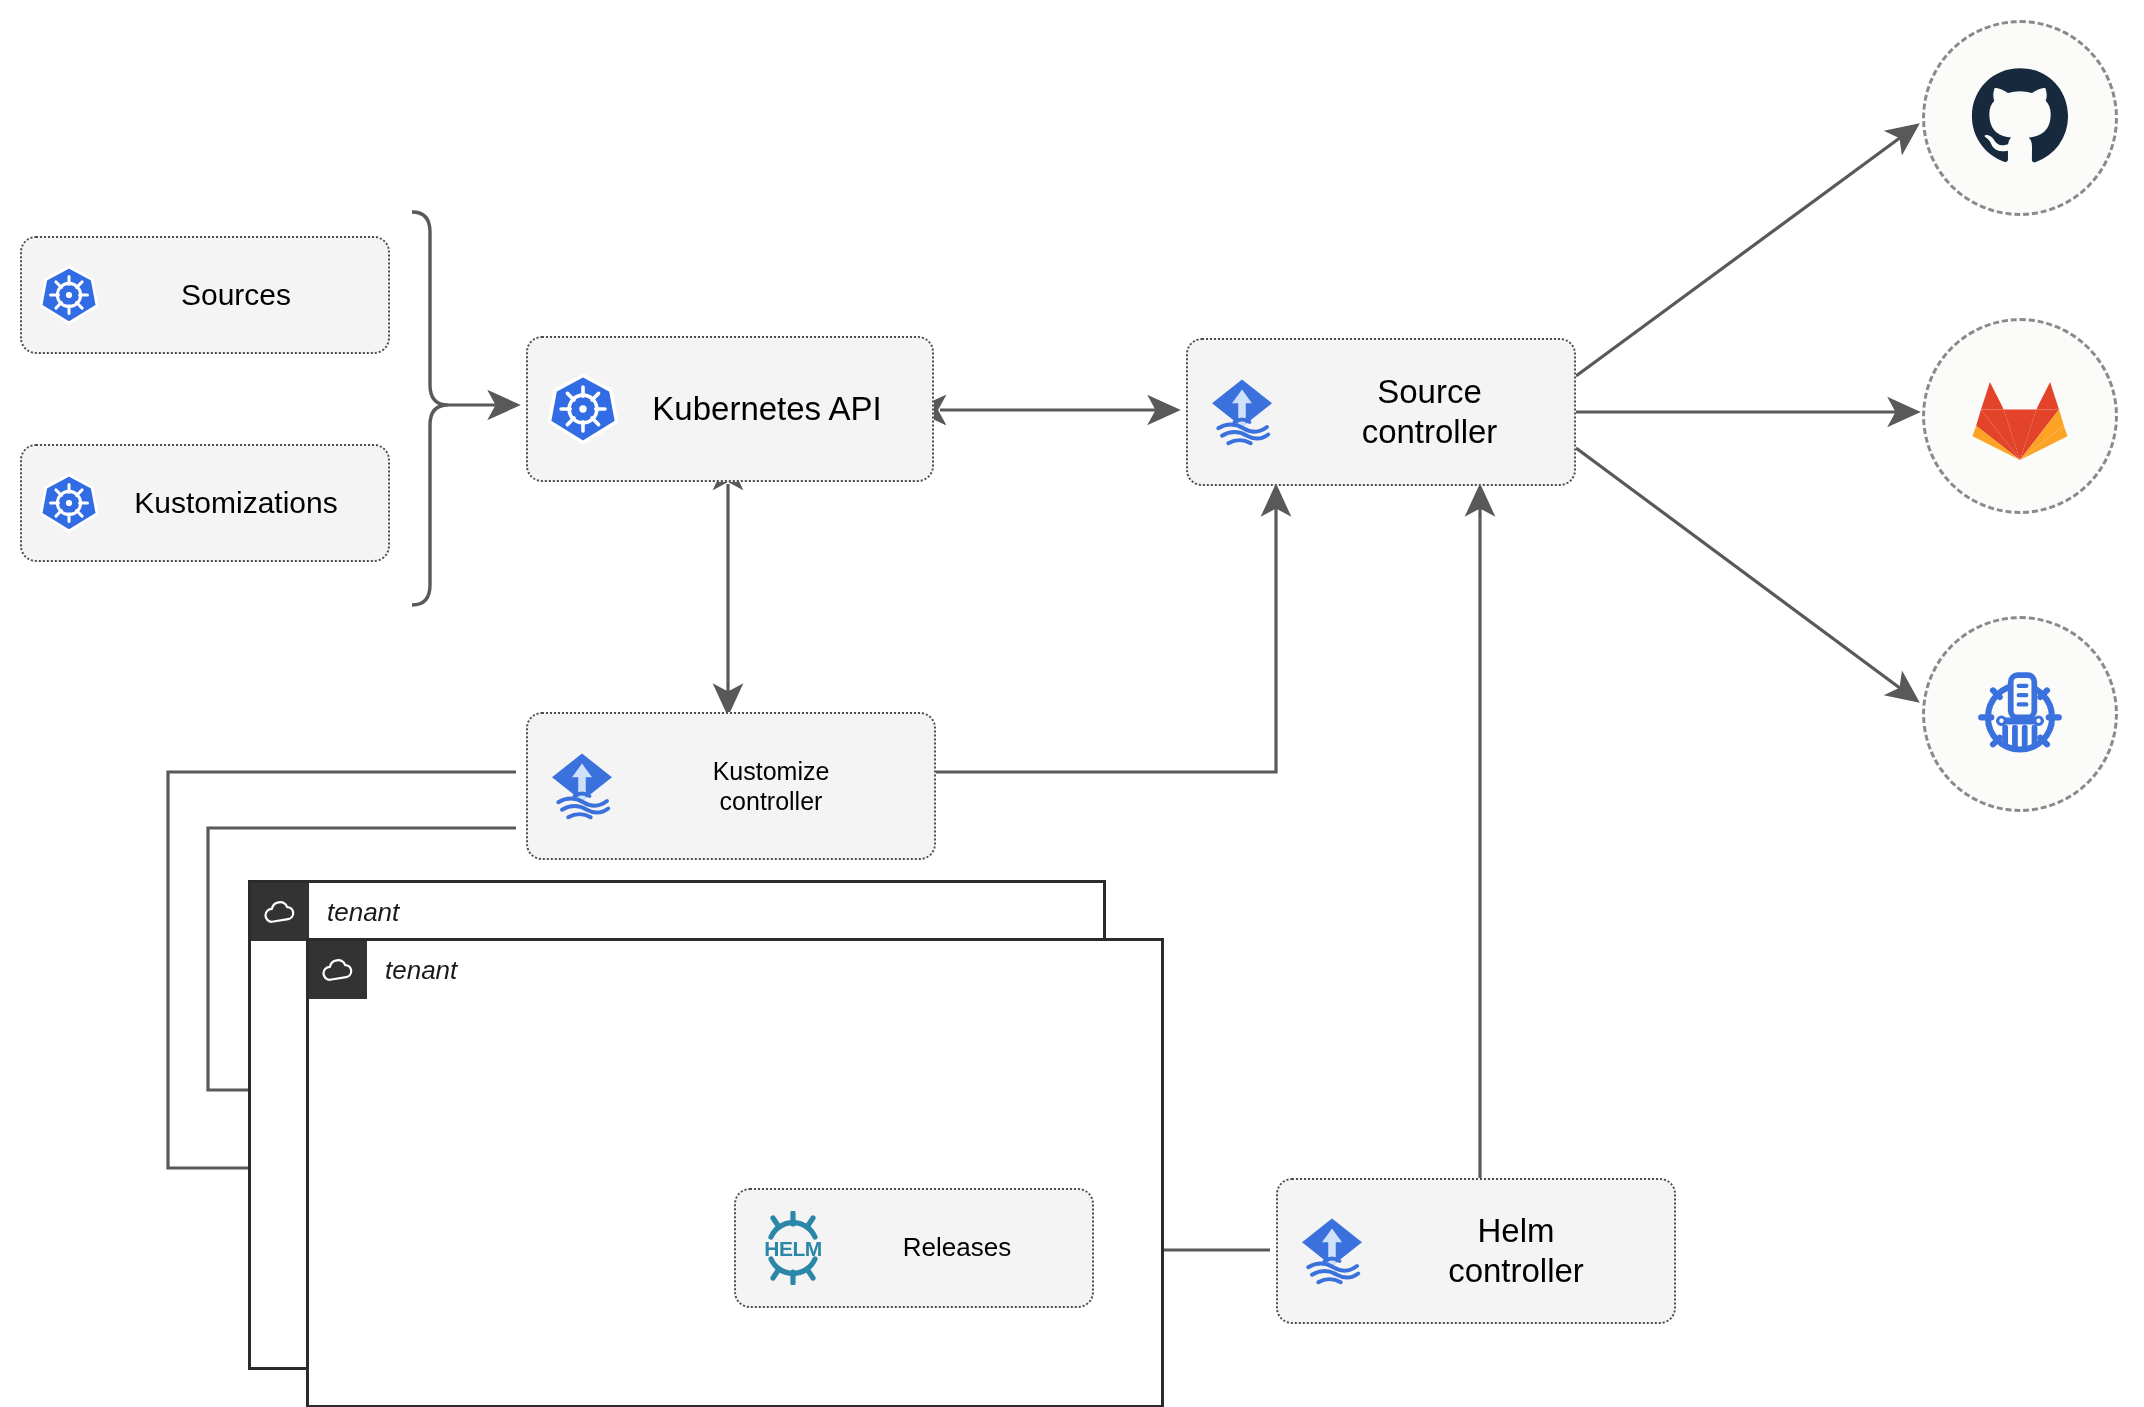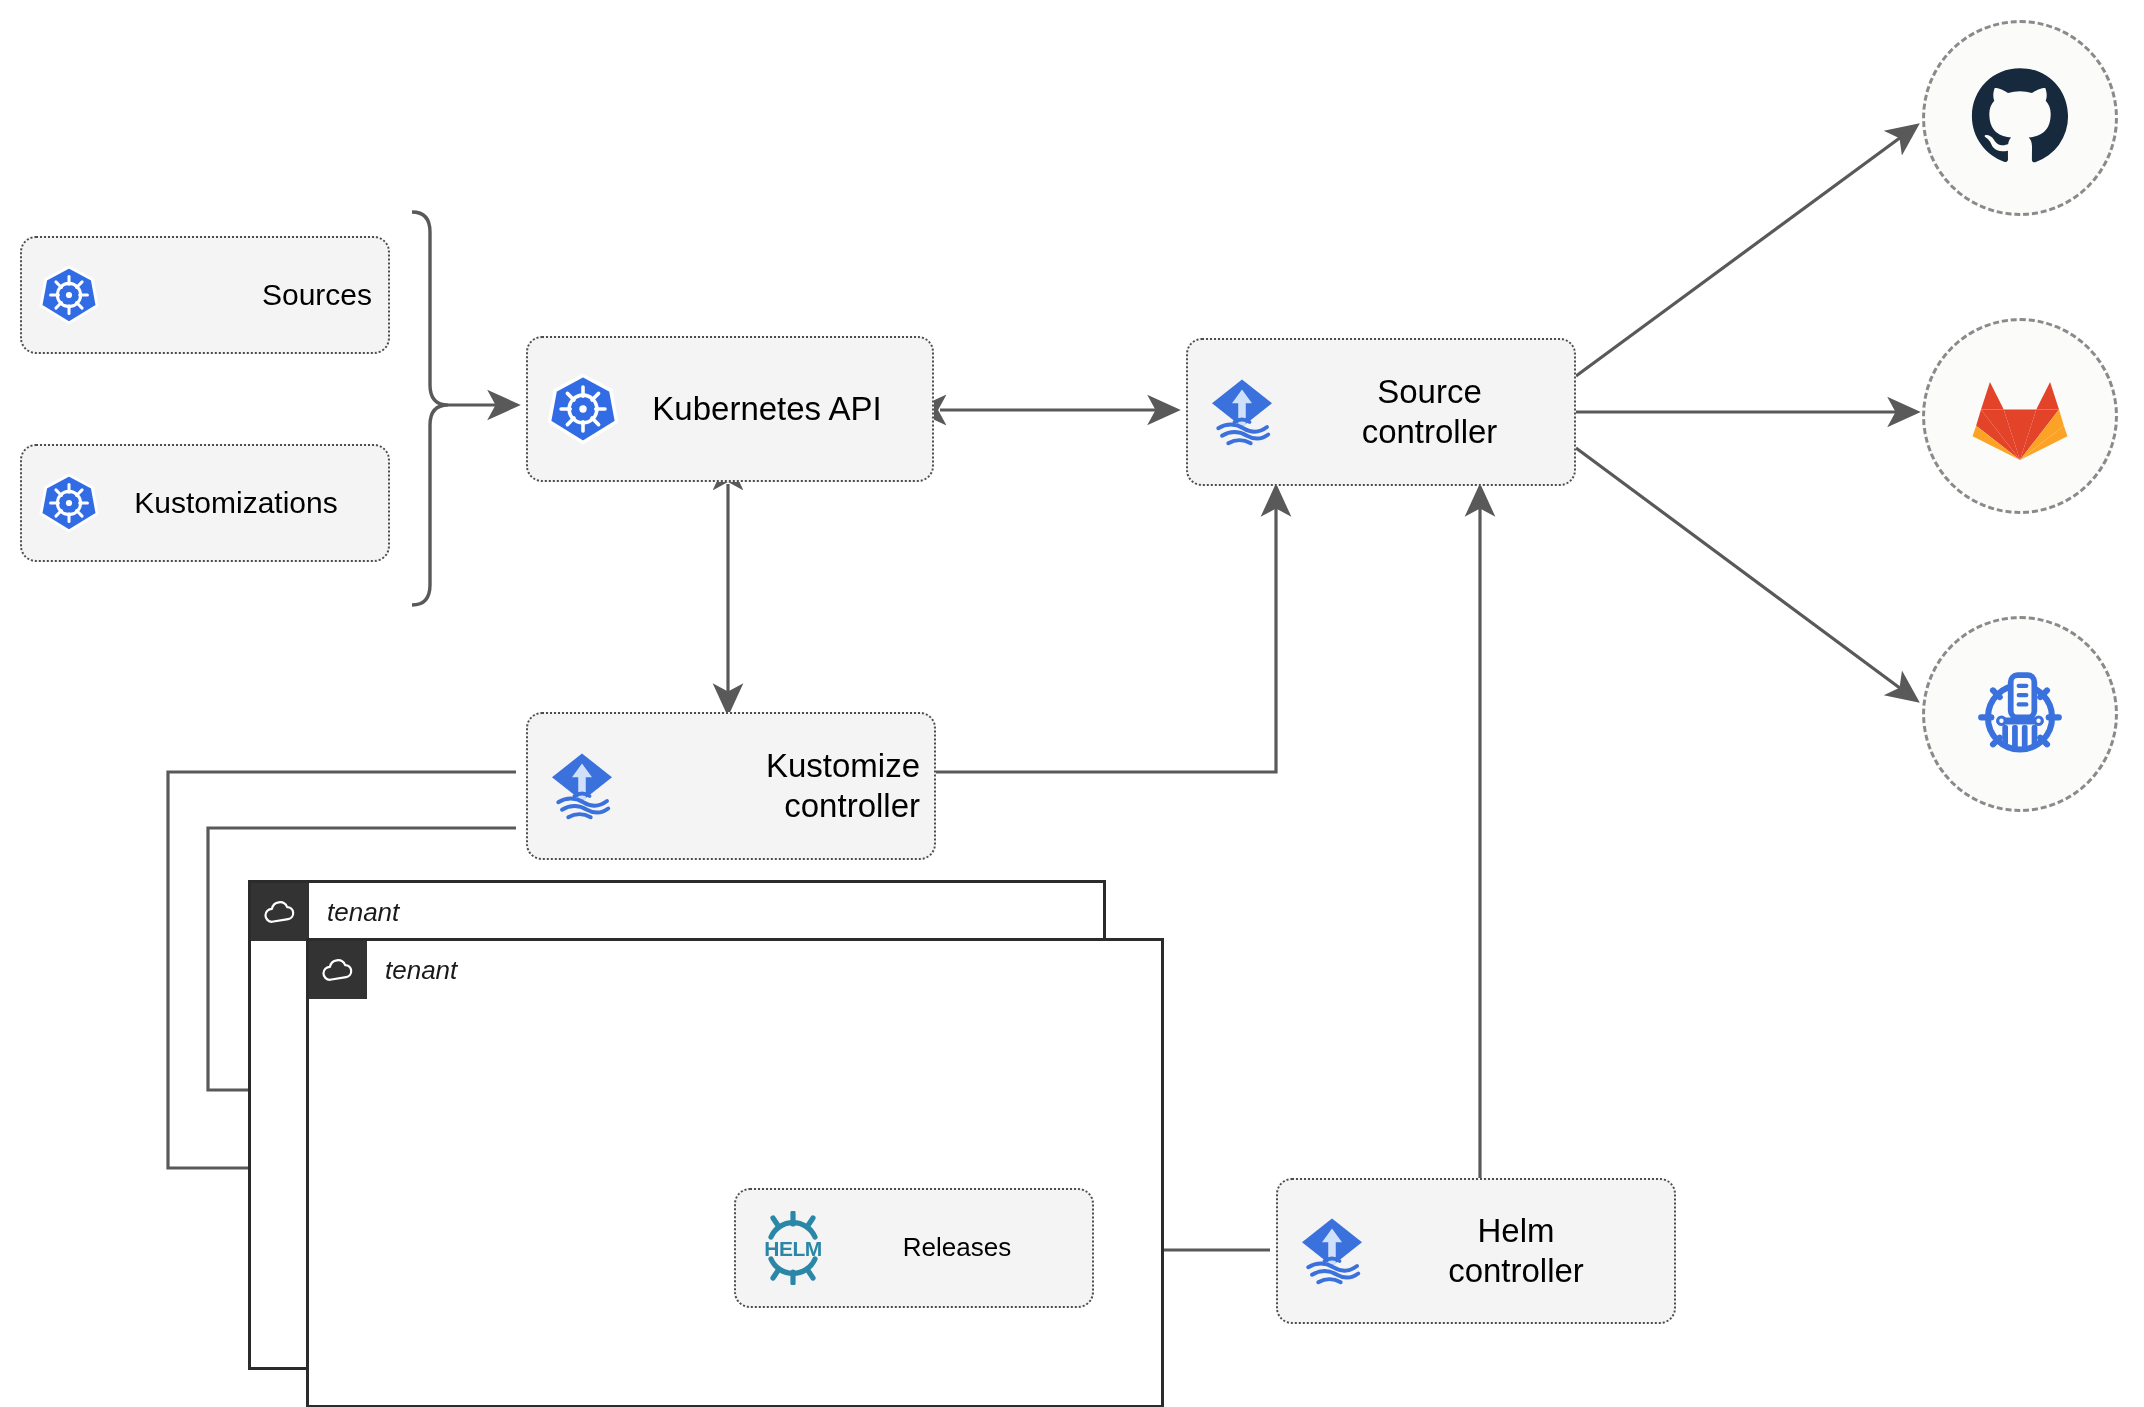--- a/index.html
+++ b/index.html
@@ -160,21 +160,21 @@
           <line x1="32" y1="43" x2="32" y2="51"></line>
           <line x1="13" y1="32" x2="21" y2="32"></line>
           <line x1="43" y1="32" x2="51" y2="32"></line>
           <line x1="18.5" y1="18.5" x2="24.2" y2="24.2"></line>
           <line x1="39.8" y1="39.8" x2="45.5" y2="45.5"></line>
           <line x1="45.5" y1="18.5" x2="39.8" y2="24.2"></line>
           <line x1="24.2" y1="39.8" x2="18.5" y2="45.5"></line>
         </g>
       </svg>
     </span>
-    <span class="lbl" style="font-size:30px;text-align:right;">Sources</span>
+    <span class="lbl" style="font-size:30px;">Sources</span>
   </div>
 
   <div class="node" style="left:526px; top:336px; width:408px; height:146px; padding:0 18px;">
     <span class="ico">
       <svg width="74" height="74" viewBox="0 0 64 64" aria-hidden="true">
         <polygon points="32,3 56,16 61,43 32,61 3,43 8,16" fill="#326ce5" stroke="#ffffff" stroke-width="3"></polygon>
         <g fill="none" stroke="#ffffff" stroke-width="3.1" stroke-linecap="round">
           <circle cx="32" cy="32" r="12"></circle>
           <circle cx="32" cy="32" r="3.2" fill="#ffffff" stroke="none"></circle>
           <line x1="32" y1="13" x2="32" y2="21"></line>
@@ -235,21 +235,21 @@
         <polygon points="32,6 56,25 32,44 8,25" fill="#3a71dd"></polygon>
         <path d="M32,14 L40,25 L35,25 L35,43 L29,43 L29,25 L24,25 Z" fill="#cfe0fa"></path>
         <g stroke="#3a71dd" stroke-width="3.1" fill="none" stroke-linecap="round">
           <path d="M13,45 q10,-6 20,0 q10,6 19,-1"></path>
           <path d="M16,51 q10,-6 20,0 q9,5 17,-1"></path>
           <path d="M21,57 q9,-5 18,0"></path>
           <path d="M26,40 q6,-4 12,0"></path>
         </g>
       </svg>
     </span>
-    <span class="lbl" style="font-size:33px;text-align:right;">Kustomize
+    <span class="lbl" style="font-size:25px;">Kustomize
 controller</span>
   </div>
 
   <div class="node" style="left:1276px; top:1178px; width:400px; height:146px; padding:0 14px;">
     <span class="ico">
       <svg width="80" height="80" viewBox="0 0 64 64" aria-hidden="true">
         <polygon points="32,6 56,25 32,44 8,25" fill="#3a71dd"></polygon>
         <path d="M32,14 L40,25 L35,25 L35,43 L29,43 L29,25 L24,25 Z" fill="#cfe0fa"></path>
         <g stroke="#3a71dd" stroke-width="3.1" fill="none" stroke-linecap="round">
           <path d="M13,45 q10,-6 20,0 q10,6 19,-1"></path>

